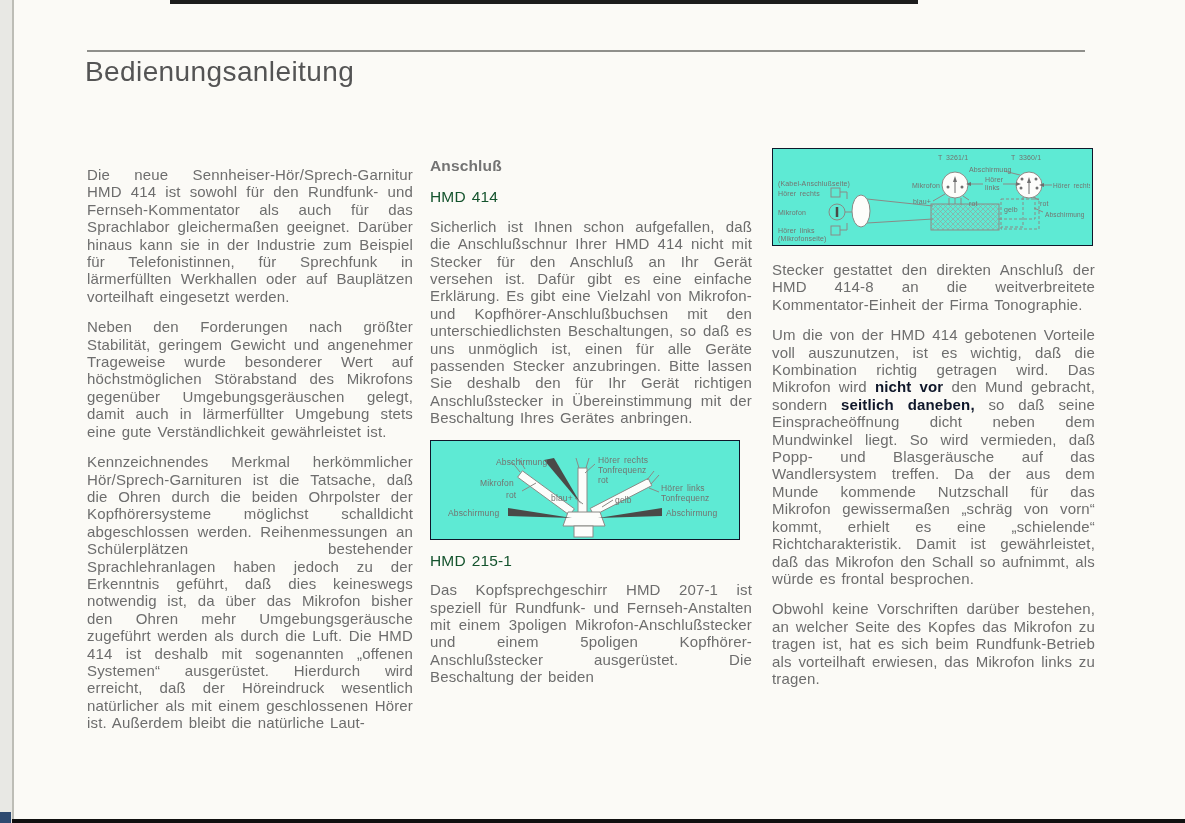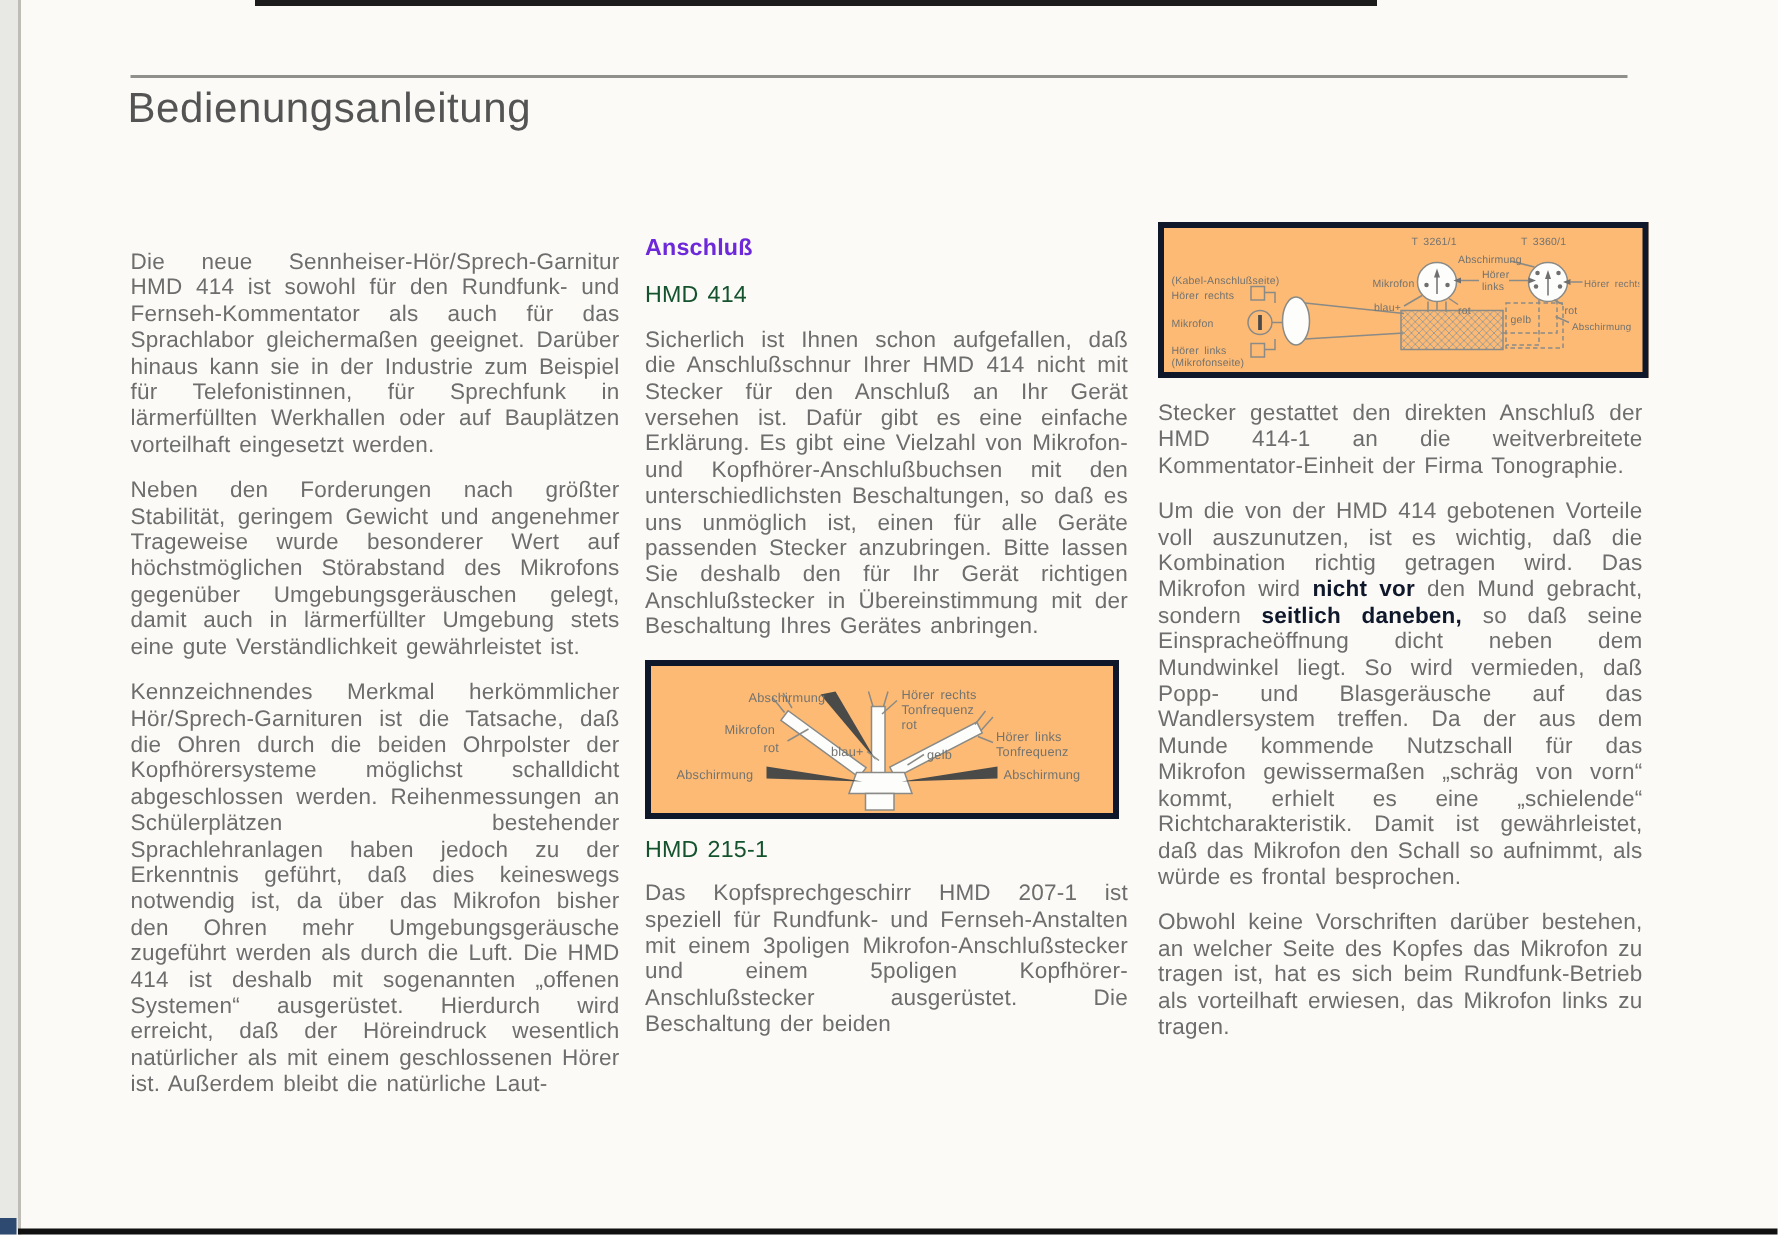--- a/index.html
+++ b/index.html
@@ -22,24 +22,24 @@
     font-size:28px;font-weight:400;letter-spacing:.4px;color:#545454;
   }
 
   .col{position:absolute;color:#6d6d6d;font-size:15px;line-height:17.4px;letter-spacing:.15px;word-spacing:1.5px;}
   .col1{left:87px;top:166px;width:326px;}
   .col2{left:430px;top:151px;width:322px;}
   .col3{left:772px;top:148px;width:323px;}
 
   .para{margin:0 0 13px;text-align:justify;}
   .para b{font-weight:bold;color:#0f172a;}
-  .h-bold{font-size:15.5px;font-weight:bold;color:#6d28d9;margin:6px 0 14px;}
+  .h-bold{font-size:15.5px;font-weight:bold;color:#737373;margin:6px 0 14px;}
   .h-plain{font-size:15.5px;font-weight:400;color:#14532d;margin:0 0 12px;}
 
-  .diagram-box{background:#fdba74;border:4px solid #0f172a;margin:0 0 12px;}
+  .diagram-box{background:#5eead4;border:1px solid #0f172a;margin:0 0 12px;}
   .diagram-box svg{display:block;}
   .diagram-box text{font-family:"Liberation Sans",sans-serif;fill:#73736f;}
   .box-splice{width:306px;height:96px;padding:1px;}
   .box-connector{width:319px;height:96px;margin-bottom:15px;}
 </style>
 </head>
 <body>
 
 <div class="page">
 
@@ -170,18 +170,18 @@
           <text x="140" y="55">blau+</text>
           <text x="196" y="57">rot</text>
           <text x="231" y="63">gelb</text>
           <text x="267" y="57">rot</text>
           <text x="280" y="39" font-size="6.5">Hörer rechts</text>
           <text x="272" y="68" font-size="6.5">Abschirmung</text>
         </g>
       </svg>
     </div>
 
-    <p class="para">Stecker gestattet den direkten Anschluß der HMD 414-1 an die weitverbreitete Kommentator-Einheit der Firma Tonographie.</p>
+    <p class="para">Stecker gestattet den direkten Anschluß der HMD 414-8 an die weitverbreitete Kommentator-Einheit der Firma Tonographie.</p>
     <p class="para"><span>Um die von der HMD 414 gebotenen Vorteile voll auszunutzen, ist es wichtig, daß die Kombination richtig getragen wird. Das Mikrofon wird </span><b>nicht vor</b><span> den Mund gebracht, sondern </span><b>seitlich daneben,</b><span> so daß seine Einspracheöffnung dicht neben dem Mundwinkel liegt. So wird vermieden, daß Popp- und Blasgeräusche auf das Wandlersystem treffen. Da der aus dem Munde kommende Nutzschall für das Mikrofon gewissermaßen „schräg von vorn“ kommt, erhielt es eine „schielende“ Richtcharakteristik. Damit ist gewährleistet, daß das Mikrofon den Schall so aufnimmt, als würde es frontal besprochen.</span></p>
     <p class="para">Obwohl keine Vorschriften darüber bestehen, an welcher Seite des Kopfes das Mikrofon zu tragen ist, hat es sich beim Rundfunk-Betrieb als vorteilhaft erwiesen, das Mikrofon links zu tragen.</p>
   </div>
 
 </div>
 
 </body></html>

